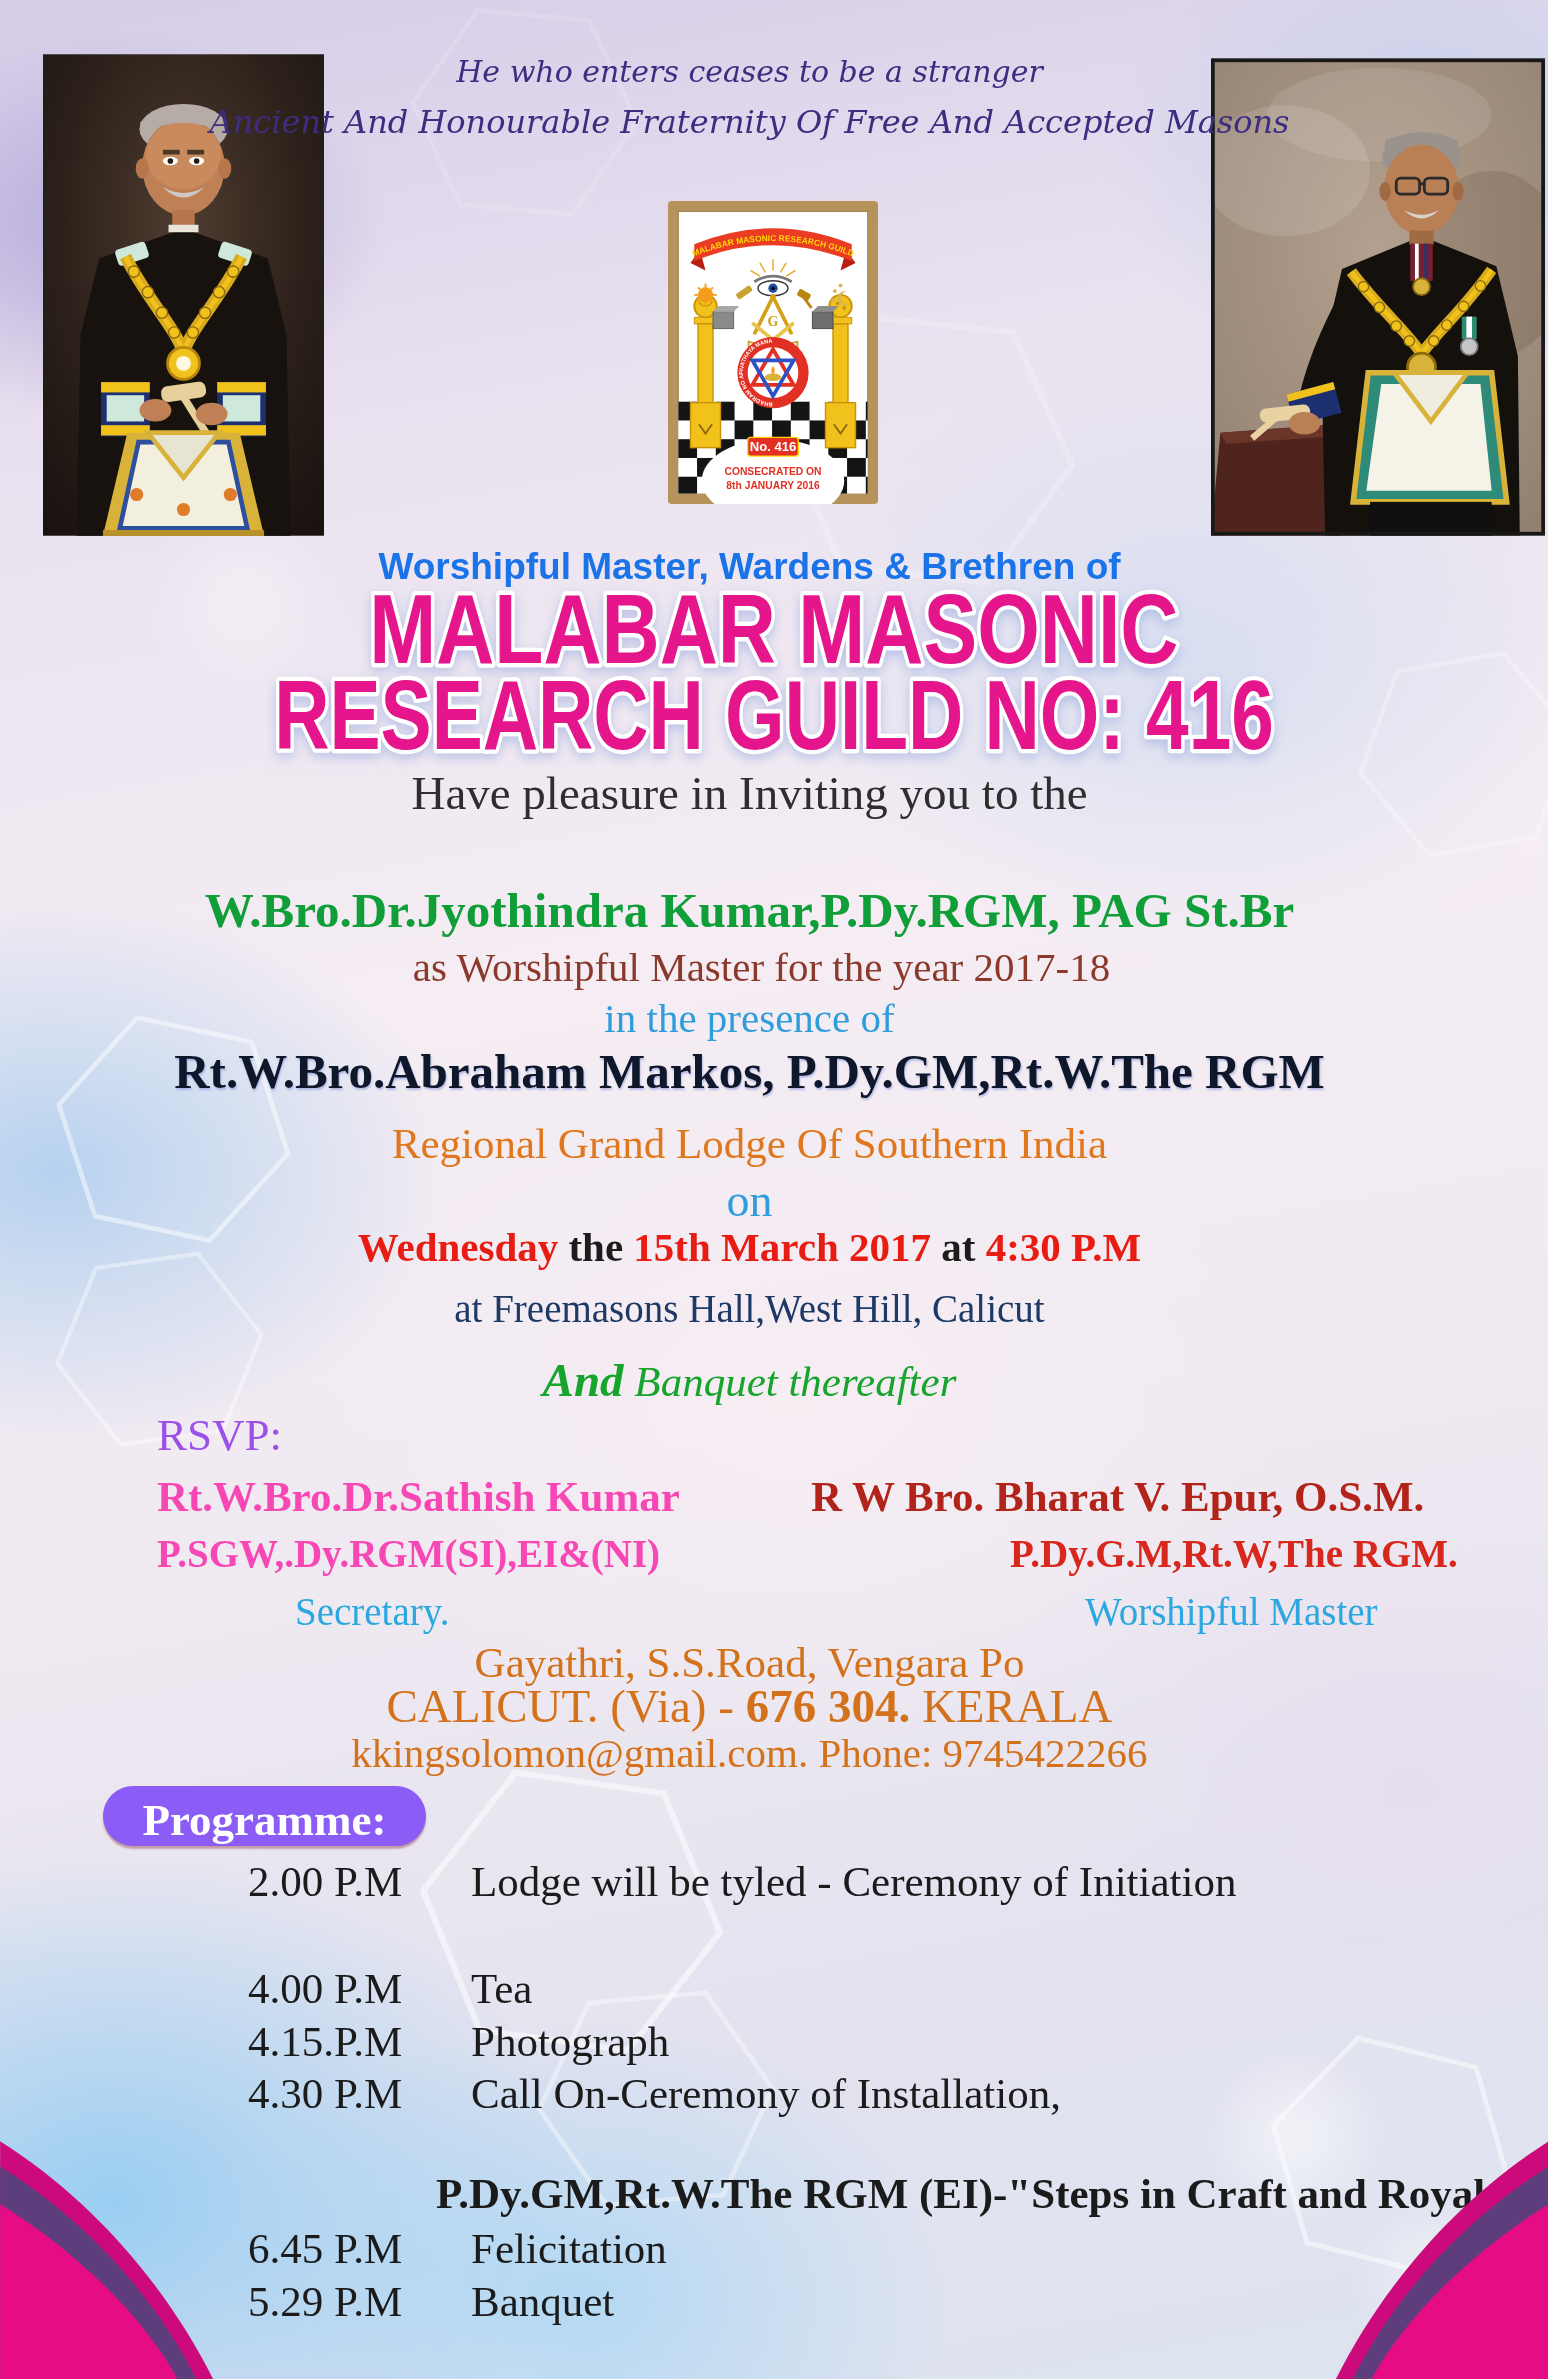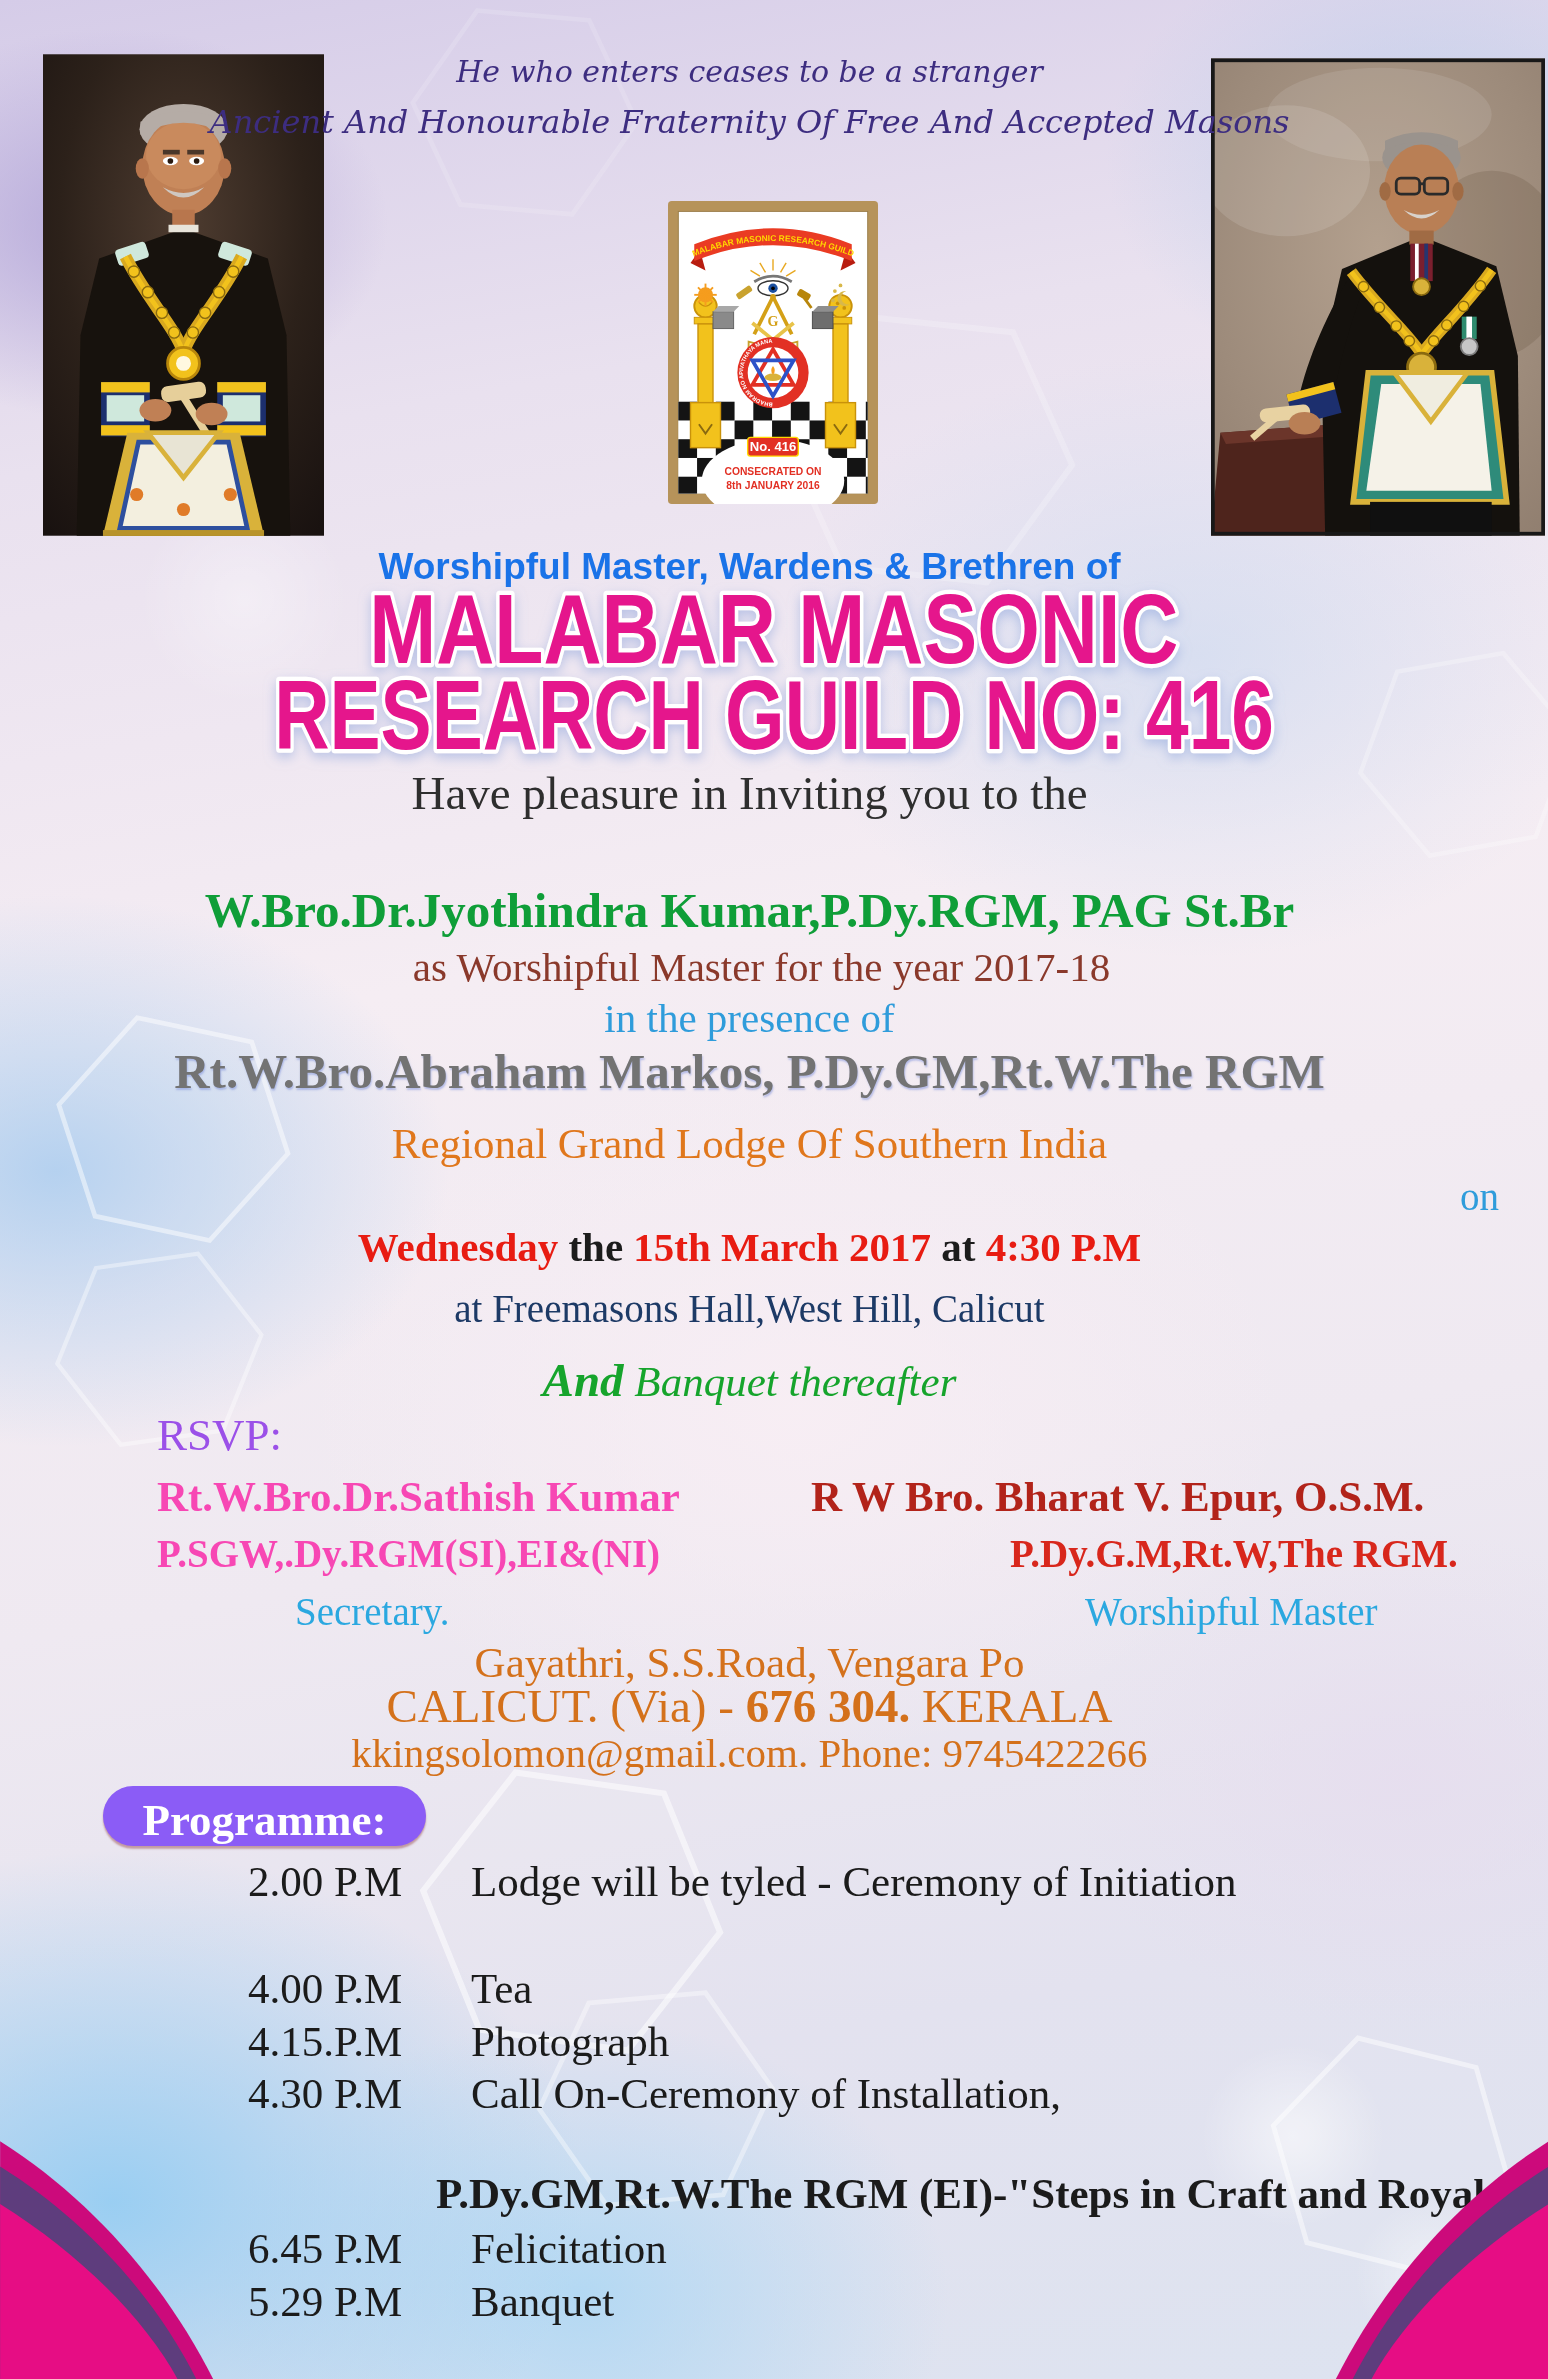--- a/index.html
+++ b/index.html
@@ -26,23 +26,23 @@
   .hexes{position:absolute;inset:0;pointer-events:none;}
   .t{position:absolute;left:0;width:1499px;text-align:center;line-height:1.15;}
   .motto1{top:54px;font:italic 30px "DejaVu Serif",serif;color:#3d2d80;}
   .motto2{top:103px;font:italic 32px "DejaVu Serif",serif;color:#3d2d80;}
   .intro{top:546px;font-family:"Liberation Sans",sans-serif;font-weight:bold;font-size:37px;color:#1a73e8;}
   .pleasure{top:766px;font-size:47px;color:#2e2e2e;}
   .install{top:824px;font-size:45px;font-weight:bold;color:#9129e2;}
   .honoree{top:883px;font-size:49px;font-weight:bold;color:#0f9e38;}
   .asline{top:944px;font-size:41px;color:#8a392b;padding-left:12px;}
   .presence{top:995px;font-size:41px;color:#2f9cdb;}
-  .guest{top:1044px;font-size:49px;font-weight:bold;color:#737373;text-shadow:0.9px 1.9px 1.9px rgba(120,140,220,.5);}
+  .guest{top:1044px;font-size:49px;font-weight:bold;color:#0f172a;text-shadow:0.9px 1.9px 1.9px rgba(120,140,220,.5);}
   .regional{top:1119px;font-size:43px;color:#e0771c;}
-  .onword{top:1175px;font-size:39px;color:#2f9cdb;text-align:right;}
+  .onword{top:1175px;font-size:46px;color:#2f9cdb;}
   .dateline{top:1224px;font-size:41px;font-weight:bold;color:#1c1c1c;}
   .dateline .red{color:#e81c12;}
   .venue{top:1287px;font-size:39px;color:#1d3a66;}
   .banquet{top:1353px;font-size:43px;font-style:italic;color:#16a42c;}
   .banquet .and{font-weight:bold;font-size:47px;}
   .abs{position:absolute;line-height:1.1;white-space:nowrap;}
   .rsvp{top:1411px;left:157px;font-size:45px;color:#9b50e8;}
   .rname-l{top:1473px;left:157px;font-size:43px;font-weight:bold;color:#f747b4;}
   .rtitle-l{top:1533px;left:157px;font-size:39px;font-weight:bold;color:#f747b4;}
   .rrole-l{top:1591px;left:295px;font-size:39px;color:#2ba8e0;}

